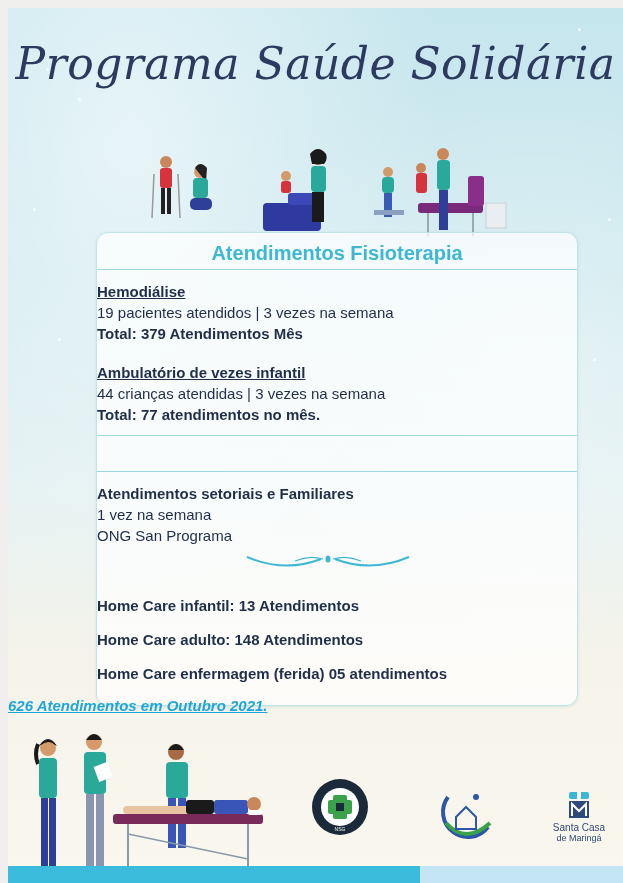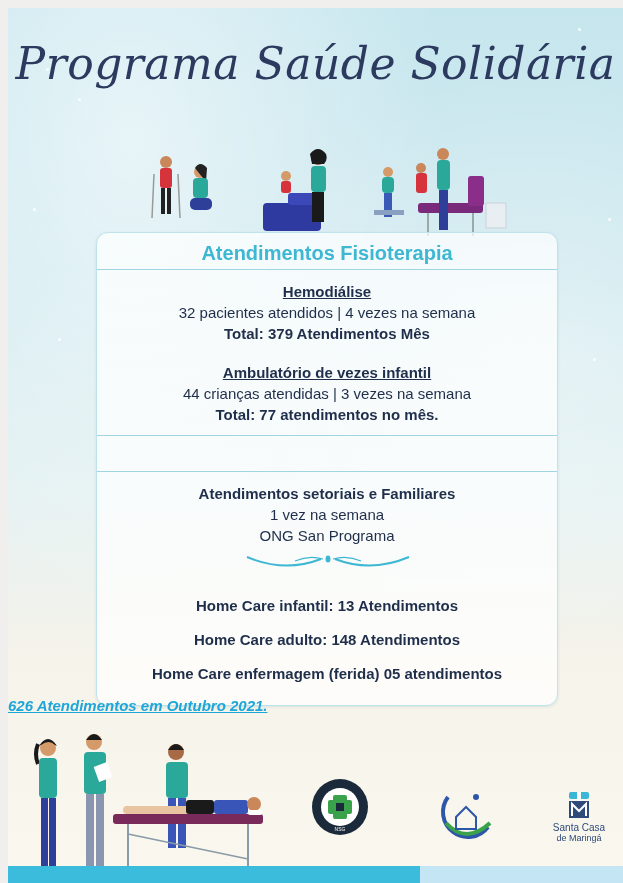--- a/index.html
+++ b/index.html
@@ -15,26 +15,27 @@
   .title {
     position:absolute; left:0; right:0; top:30px; text-align:center;
     font-family:"DejaVu Serif", serif; font-style:italic; font-size:44px; color:#2b3a5e;
     letter-spacing:0.5px;
   }
   .illus-top { position:absolute; left:130px; top:140px; width:370px; height:95px; }
   .box {
     position:absolute; left:88px; top:224px; width:460px; height:472px;
     background:rgba(255,255,255,0.72); border:1px solid #bfe3ea; border-radius:12px;
     box-shadow:0 1px 3px rgba(120,170,190,0.25);
+    padding-left:20px;
   }
   .sec-head {
     position:absolute; left:0; right:0; text-align:center; font-weight:bold; color:#3db7d2; font-size:20px;
   }
   .sec-line { position:absolute; left:0; right:0; height:1px; background:#9fd6e2; }
-  .txt { position:absolute; left:0; right:0; text-align:center; color:#1f2e4a; font-size:15px; }
+  .txt { position:absolute; left:0; right:0; text-align:left; color:#1f2e4a; font-size:15px; }
   .b { font-weight:bold; }
   .u { text-decoration:underline; }
   .summary {
     position:absolute; left:0; right:0; top:689px; text-align:left; font-size:15px;
     font-weight:bold; font-style:italic; color:#1fa6d8; text-decoration:underline;
   }
   .illus-bottom { position:absolute; left:20px; top:726px; width:240px; height:140px; }
   .logo { position:absolute; }
   .bar-dark { position:absolute; left:0; top:858px; width:412px; height:17px; background:#3cbcdc; }
   .bar-light { position:absolute; left:412px; top:858px; width:203px; height:17px; background:#c4e6f4; }
@@ -97,21 +98,21 @@
       <rect x="301" y="42" width="9" height="40" fill="#2e3f9a"></rect>
       <rect x="348" y="55" width="20" height="25" fill="#e8eef2" stroke="#c8d2da"></rect>
     </g>
   </svg>
 
   <div class="box">
     <div class="sec-head" style="top:9px">Atendimentos Fisioterapia</div>
     <div class="sec-line" style="top:36px"></div>
 
     <div class="txt b u" style="top:50px">Hemodiálise</div>
-    <div class="txt" style="top:71px">32 pacientes atendidos | 4 vezes na semana</div>
+    <div class="txt" style="top:71px">19 pacientes atendidos | 3 vezes na semana</div>
     <div class="txt b" style="top:92px">Total:  379 Atendimentos Mês</div>
 
     <div class="txt b u" style="top:131px">Ambulatório de vezes infantil</div>
     <div class="txt" style="top:152px">44 crianças atendidas | 3 vezes na semana</div>
     <div class="txt b" style="top:173px">Total:  77 atendimentos no mês.</div>
 
     <div class="sec-line" style="top:202px"></div>
     <div class="sec-line" style="top:238px"></div>
 
     <div class="txt b" style="top:252px">Atendimentos setoriais e Familiares</div>

